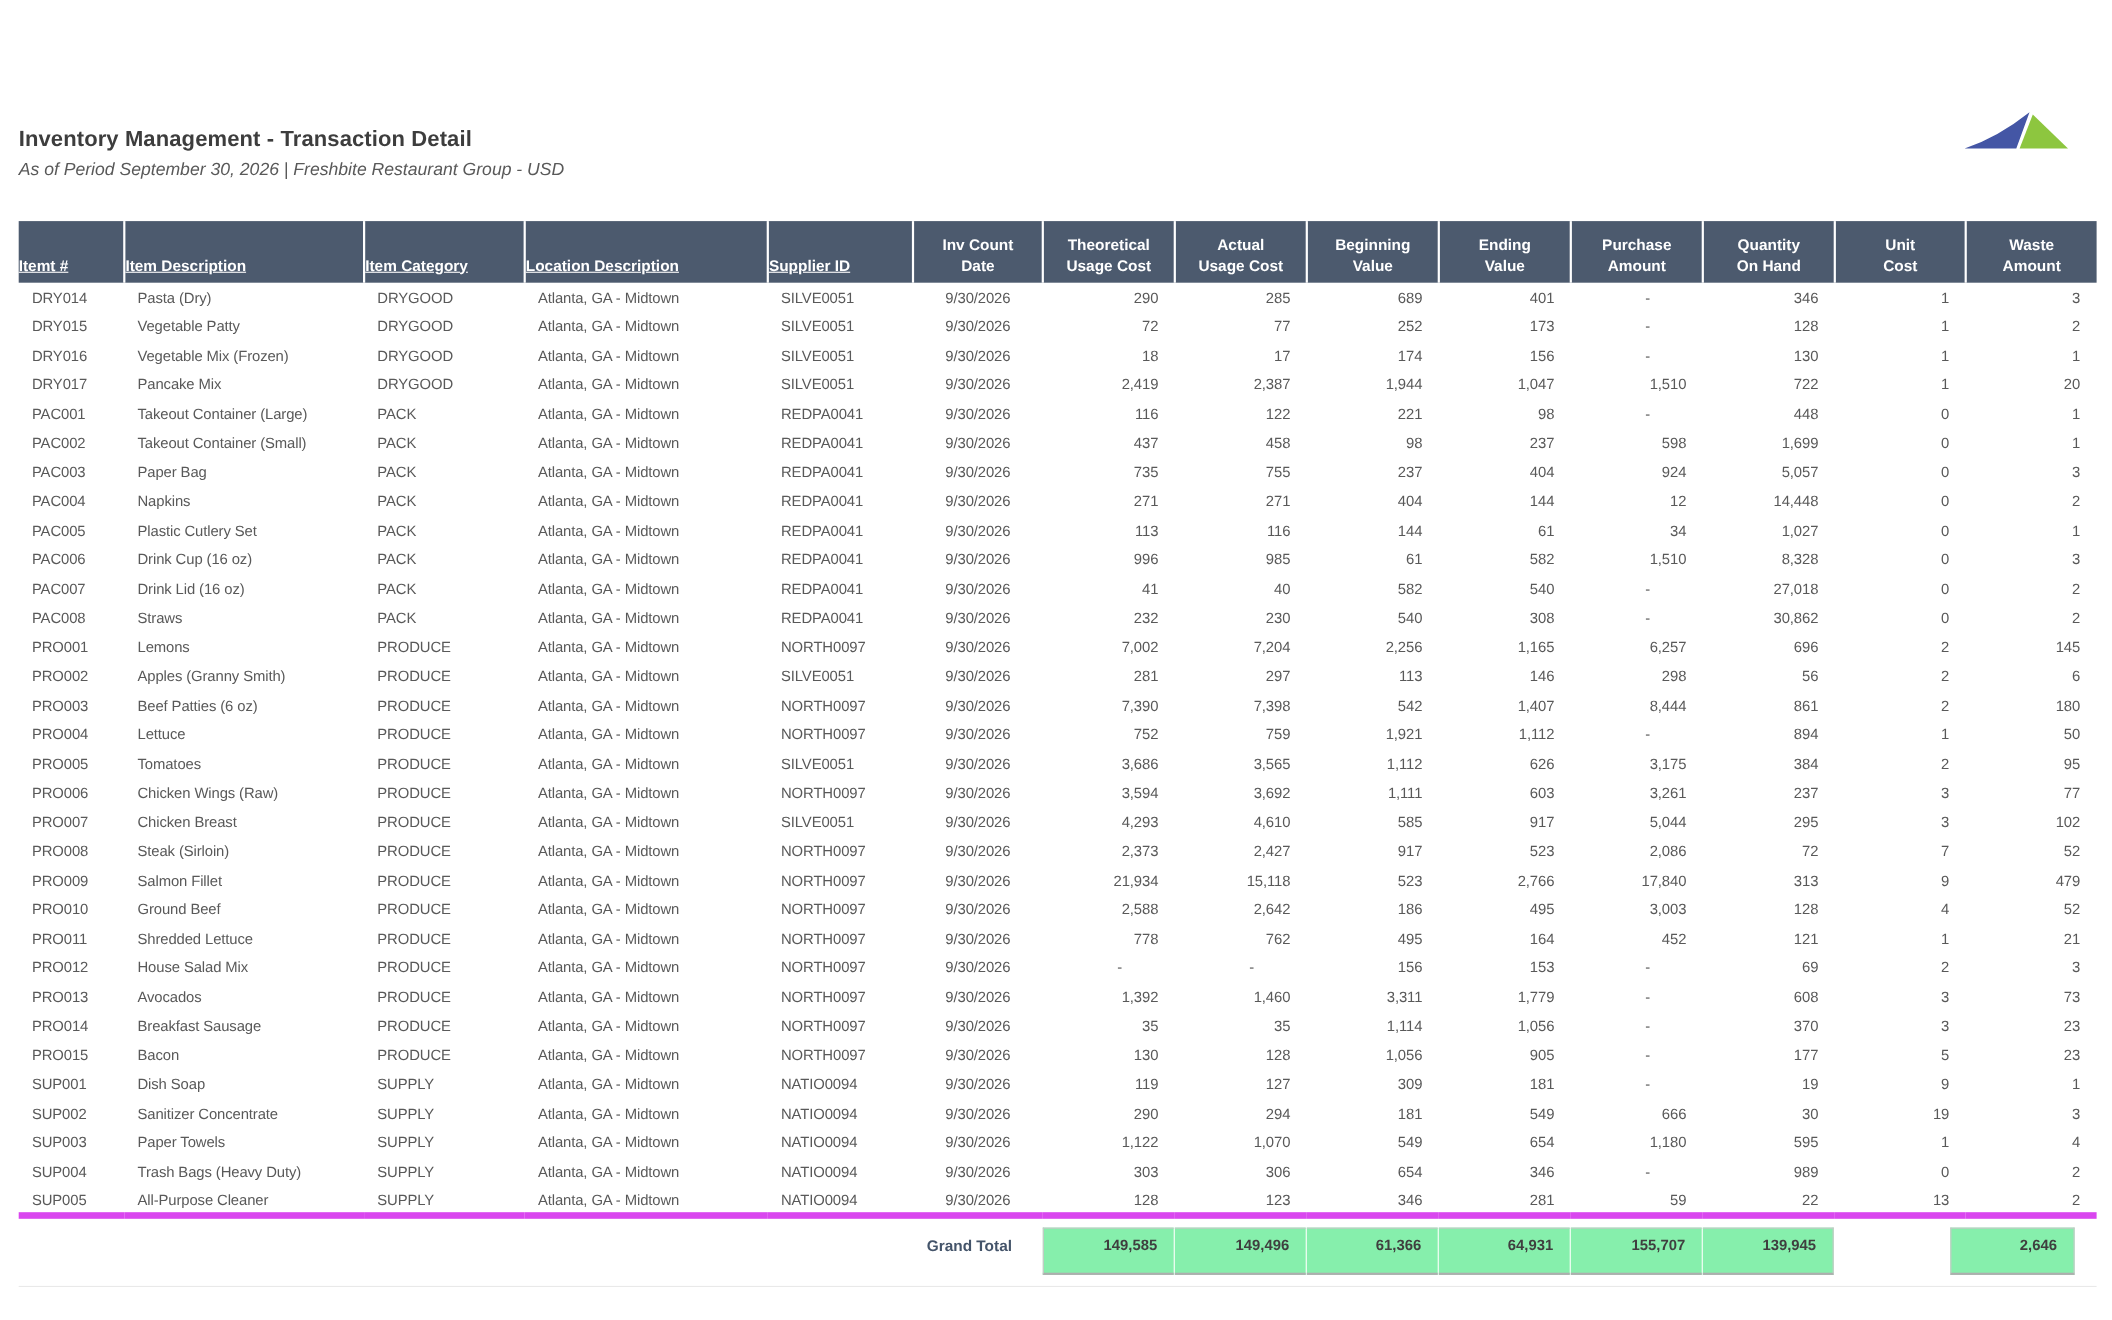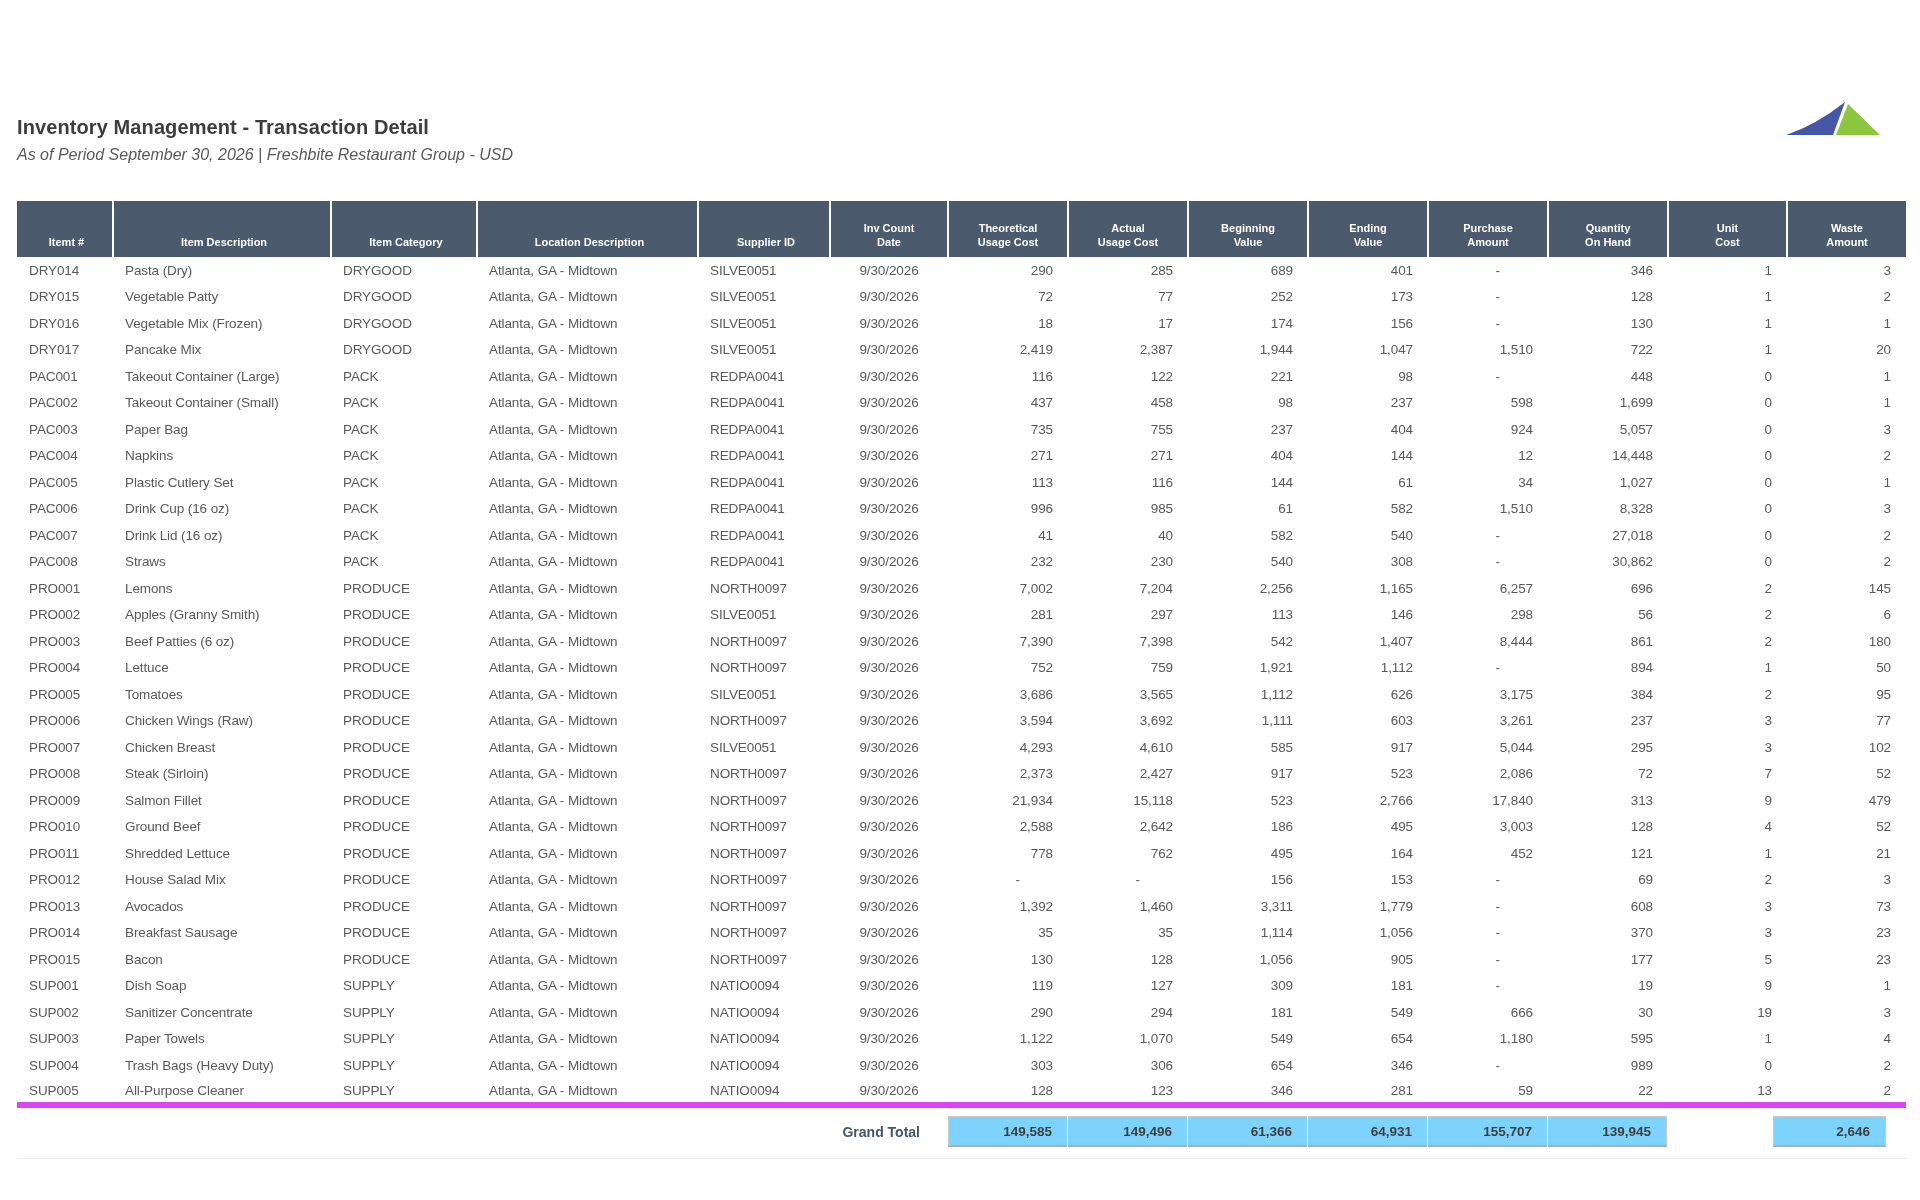--- a/index.html
+++ b/index.html
@@ -25,29 +25,29 @@
   .logo { position: absolute; top: 98px; right: 36px; width: 100px; height: 42px; }
 
   
   .table-wrap { margin: 37px 14px 0 17px; }
   table {
     border-collapse: collapse; table-layout: fixed; width: 1889px;
   }
   thead th {
     background: #4c5a6e;
     color: #ffffff;
-    font-size: 11px; font-weight: 700;
+    font-size: 14px; font-weight: 700;
     height: 56px; vertical-align: bottom;
     padding: 4px 8px 7px 8px;
     border-right: 2px solid #ffffff;
     white-space: pre-line; line-height: 1.32;
     letter-spacing: 0;
   }
   thead th:last-child { border-right: none; }
-  thead th.al-left { text-align: center; padding-left: 12px; }
+  thead th.al-left { text-align: left; padding-left: 0; text-decoration: underline; }
   thead th.al-center, thead th.al-right { text-align: center; }
 
   tbody td {
     height: 26.5px; font-size: 13.5px; color: #595959;
     padding: 0 8px; white-space: nowrap; overflow: hidden;
     letter-spacing: -0.1px;
   }
   tbody td.al-left   { text-align: left;  padding-left: 12px; }
   tbody td.al-center { text-align: center; }
   tbody td.al-right  { text-align: right; padding-right: 15px; }
@@ -55,22 +55,22 @@
   tbody tr:last-child td { border-bottom: 6px solid #d946ef; }
 
   
   tfoot td { padding: 8px 1px 0 0; vertical-align: top; }
   .gt-label {
     text-align: right; padding-right: 28px !important;
     font-size: 14px; font-weight: 700; color: #44546a;
     line-height: 32px; white-space: nowrap;
   }
   .gt-box {
-    background: #7dd3fc;
-    height: 31px; line-height: 30px;
+    background: #86efac;
+    height: 43px; line-height: 30px;
     font-size: 13.5px; font-weight: 700; color: #3f3f3f;
     text-align: right; padding-right: 15px;
     border-top: 1px solid #c8c8c8; border-bottom: 2px solid #aeaeae;
   }
   .gt-box.first { border-left: 1px solid #c8c8c8; }
   .gt-box.last  { border-right: 1px solid #c8c8c8; }
   .gt-box.waste {
     border-left: 1px solid #c8c8c8; border-right: 1px solid #c8c8c8;
     margin-left: -14px; margin-right: 19px;
   }

